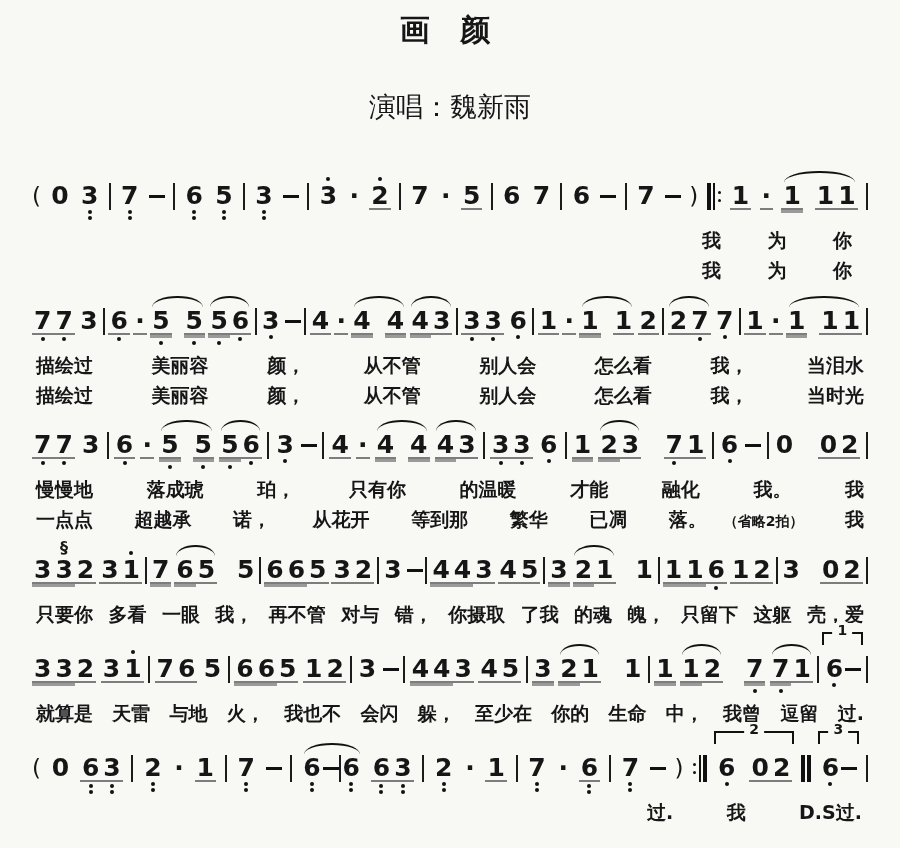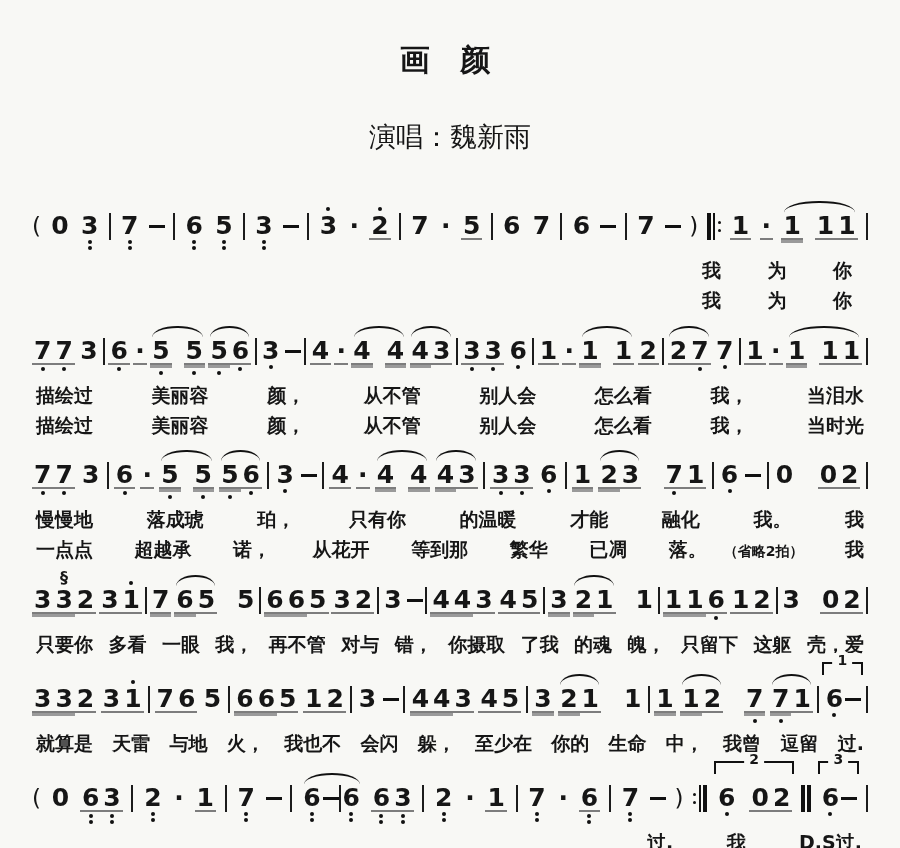--- a/index.html
+++ b/index.html
@@ -1,19 +1,19 @@
 <!DOCTYPE html>
 <html><head>
 <meta charset="utf-8">
 <style>
   html,body{margin:0;padding:0;background:#f8f8f5;}
   body{width:900px;height:848px;overflow:hidden;font-family:"DejaVu Sans",sans-serif;color:#161616;}
   .sheet{width:900px;height:848px;position:relative;}
   .title{ text-align:center;font-family:"DejaVu Serif",serif;font-size:30px;font-weight:600;
-          letter-spacing:10px;padding-top:40px;}
+          letter-spacing:10px;padding-top:10px;}
   .subtitle{text-align:center;font-family:Liberation Sans, sans-serif;font-size:27px;margin-top:38px;}
   .score{margin-top:42px;padding:0 26px;}
   .block{position:relative;margin-bottom:10px;}
   .block.gap-lg{margin-bottom:14px;}
   .noterow{display:flex;justify-content:space-between;align-items:flex-start;padding:16px 6px 12px 6px;}
   .tok{position:relative;display:inline-flex;}
   .num{font-weight:700;font-size:25px;line-height:1;padding:0 2px;white-space:pre;}
   .ad{font-weight:700;}
   .u1 .num{border-bottom:2px solid #7d7d7d;}
   .u2 .num{border-bottom:2px solid #7d7d7d;box-shadow:0 3px 0 #9a9a9a;}

